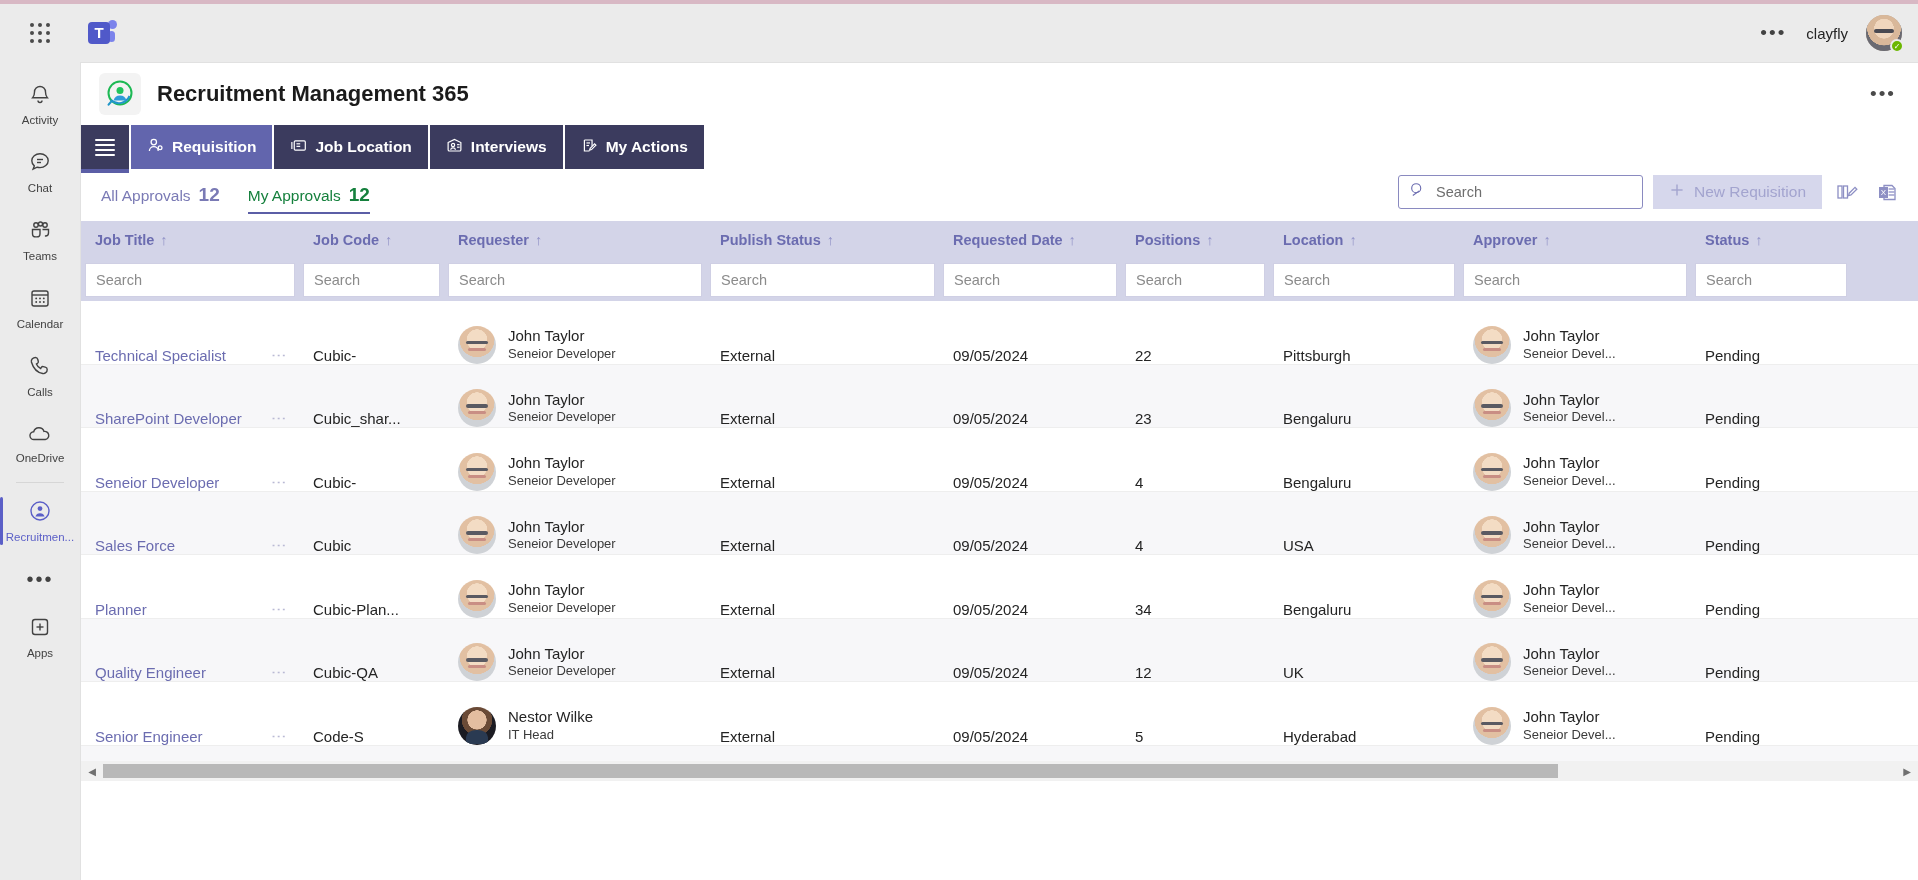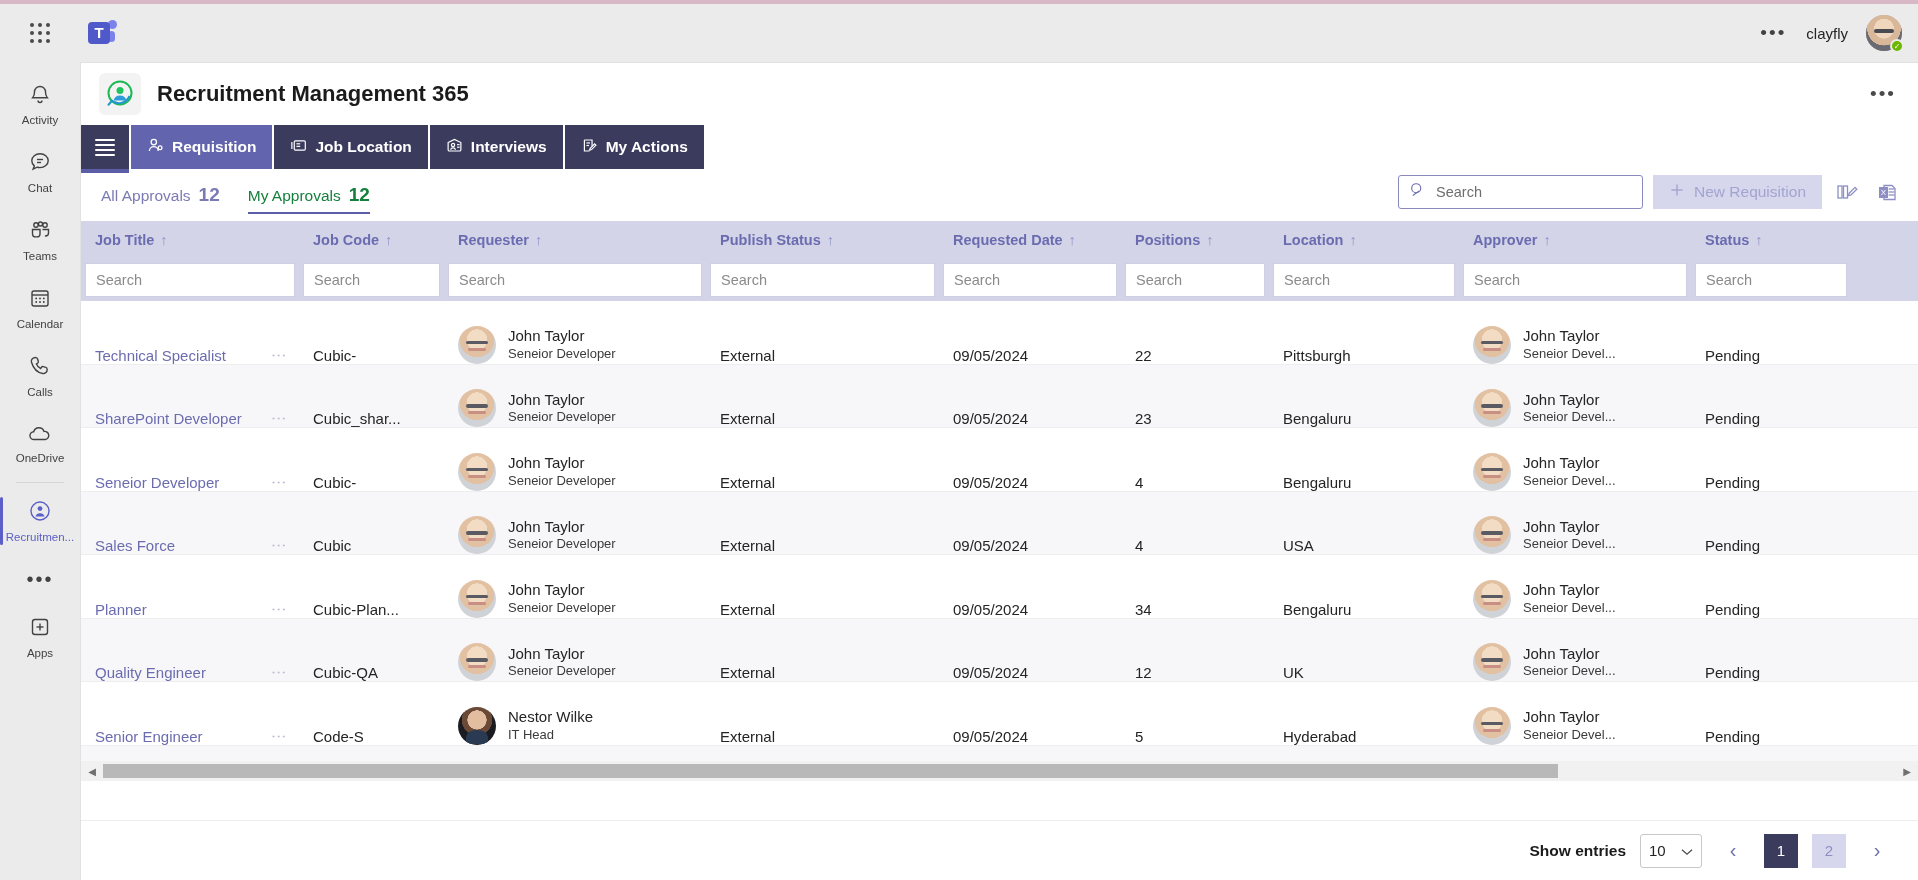--- a/index.html
+++ b/index.html
@@ -918,28 +918,13 @@
 
     <div class="hscroll">
       <div class="hs-arrow">◀</div>
       <div class="hs-track">
         <div class="hs-thumb"></div>
       </div>
       <div class="hs-arrow">▶</div>
     </div>
   </div>
 
-  <div class="footer">
-    <span class="showentries">Show entries</span>
-    <div class="selwrap">
-      <span class="v">10</span>
-      <span>
-        <svg width="12" height="8" viewBox="0 0 12 8" fill="none" stroke="#4a4a4a" stroke-width="1.2">
-            <path d="M1 1.8 6 6.2 11 1.8"></path>
-          </svg>
-      </span>
-    </div>
-    <div class="pgbtn pg-arrow">‹</div>
-    <div class="pgbtn pg-num active">1</div>
-    <div class="pgbtn pg-num">2</div>
-    <div class="pgbtn pg-arrow">›</div>
-  </div>
 </div>
 
 </body></html>

